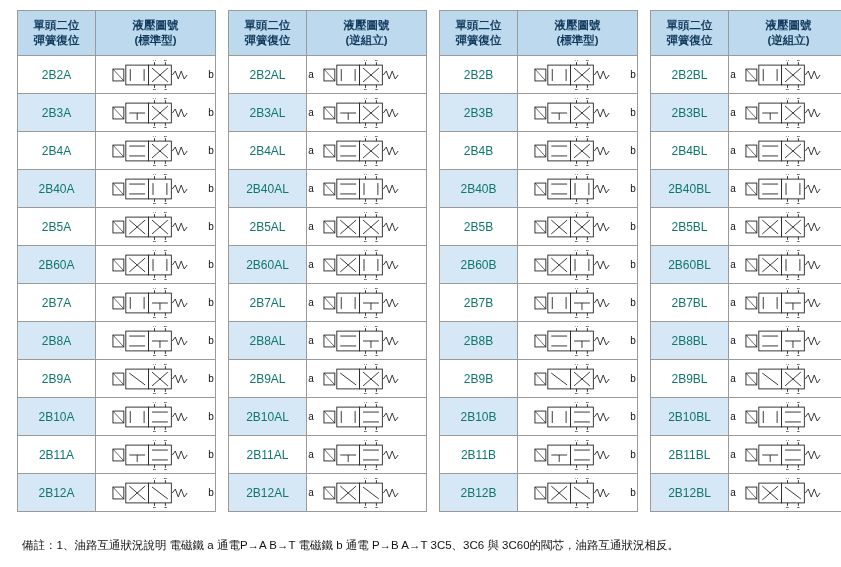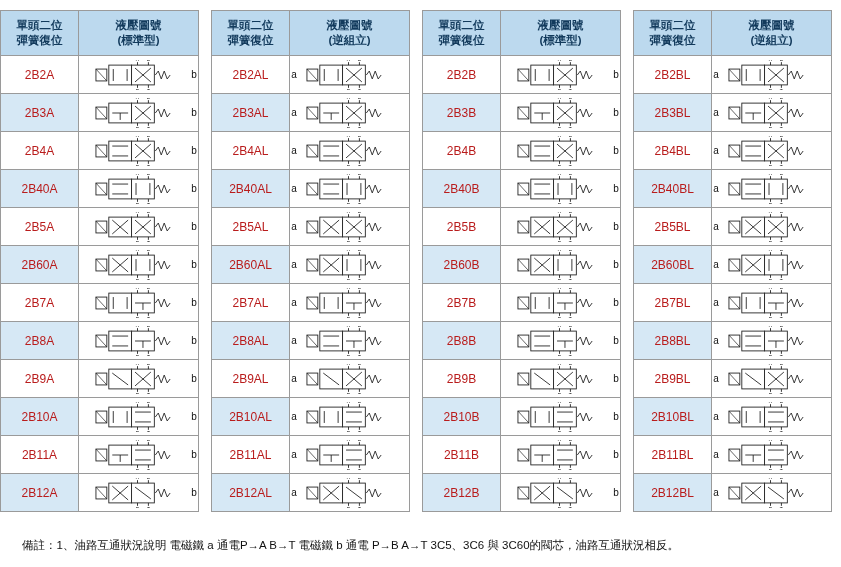--- a/index.html
+++ b/index.html
@@ -12,21 +12,21 @@
     background: #ffffff;
     font-family: "Liberation Sans", sans-serif;
     color: #1a1a1a;
     overflow: hidden;
   }
   .sheet {
     position: relative;
     width: 841px;
     height: 565px;
     box-sizing: border-box;
-    padding: 10px 8px 0 0;
+    padding: 10px 8px 0 17px;
   }
   .tables {
     display: flex;
     gap: 12px;
     align-items: flex-start;
   }
   table.vtab {
     border-collapse: collapse;
     table-layout: fixed;
     width: 198px;
@@ -47,21 +47,21 @@
     vertical-align: middle;
     text-align: center;
   }
   thead th .l1, thead th .l2 { display: block; white-space: nowrap; }
   col.c-code { width: 78px; }
   col.c-sym  { width: 120px; }
 
   tbody td.code {
     text-align: center;
     font-size: 12px;
-    color: #b91c1c;
+    color: #0f766e;
     height: 37px;
     vertical-align: middle;
     white-space: nowrap;
   }
   tbody td.sym {
     height: 37px;
     vertical-align: middle;
     background: #ffffff;
   }
   tbody tr.alt td.code { background: #d6e8f5; margin-left: 10px; }

